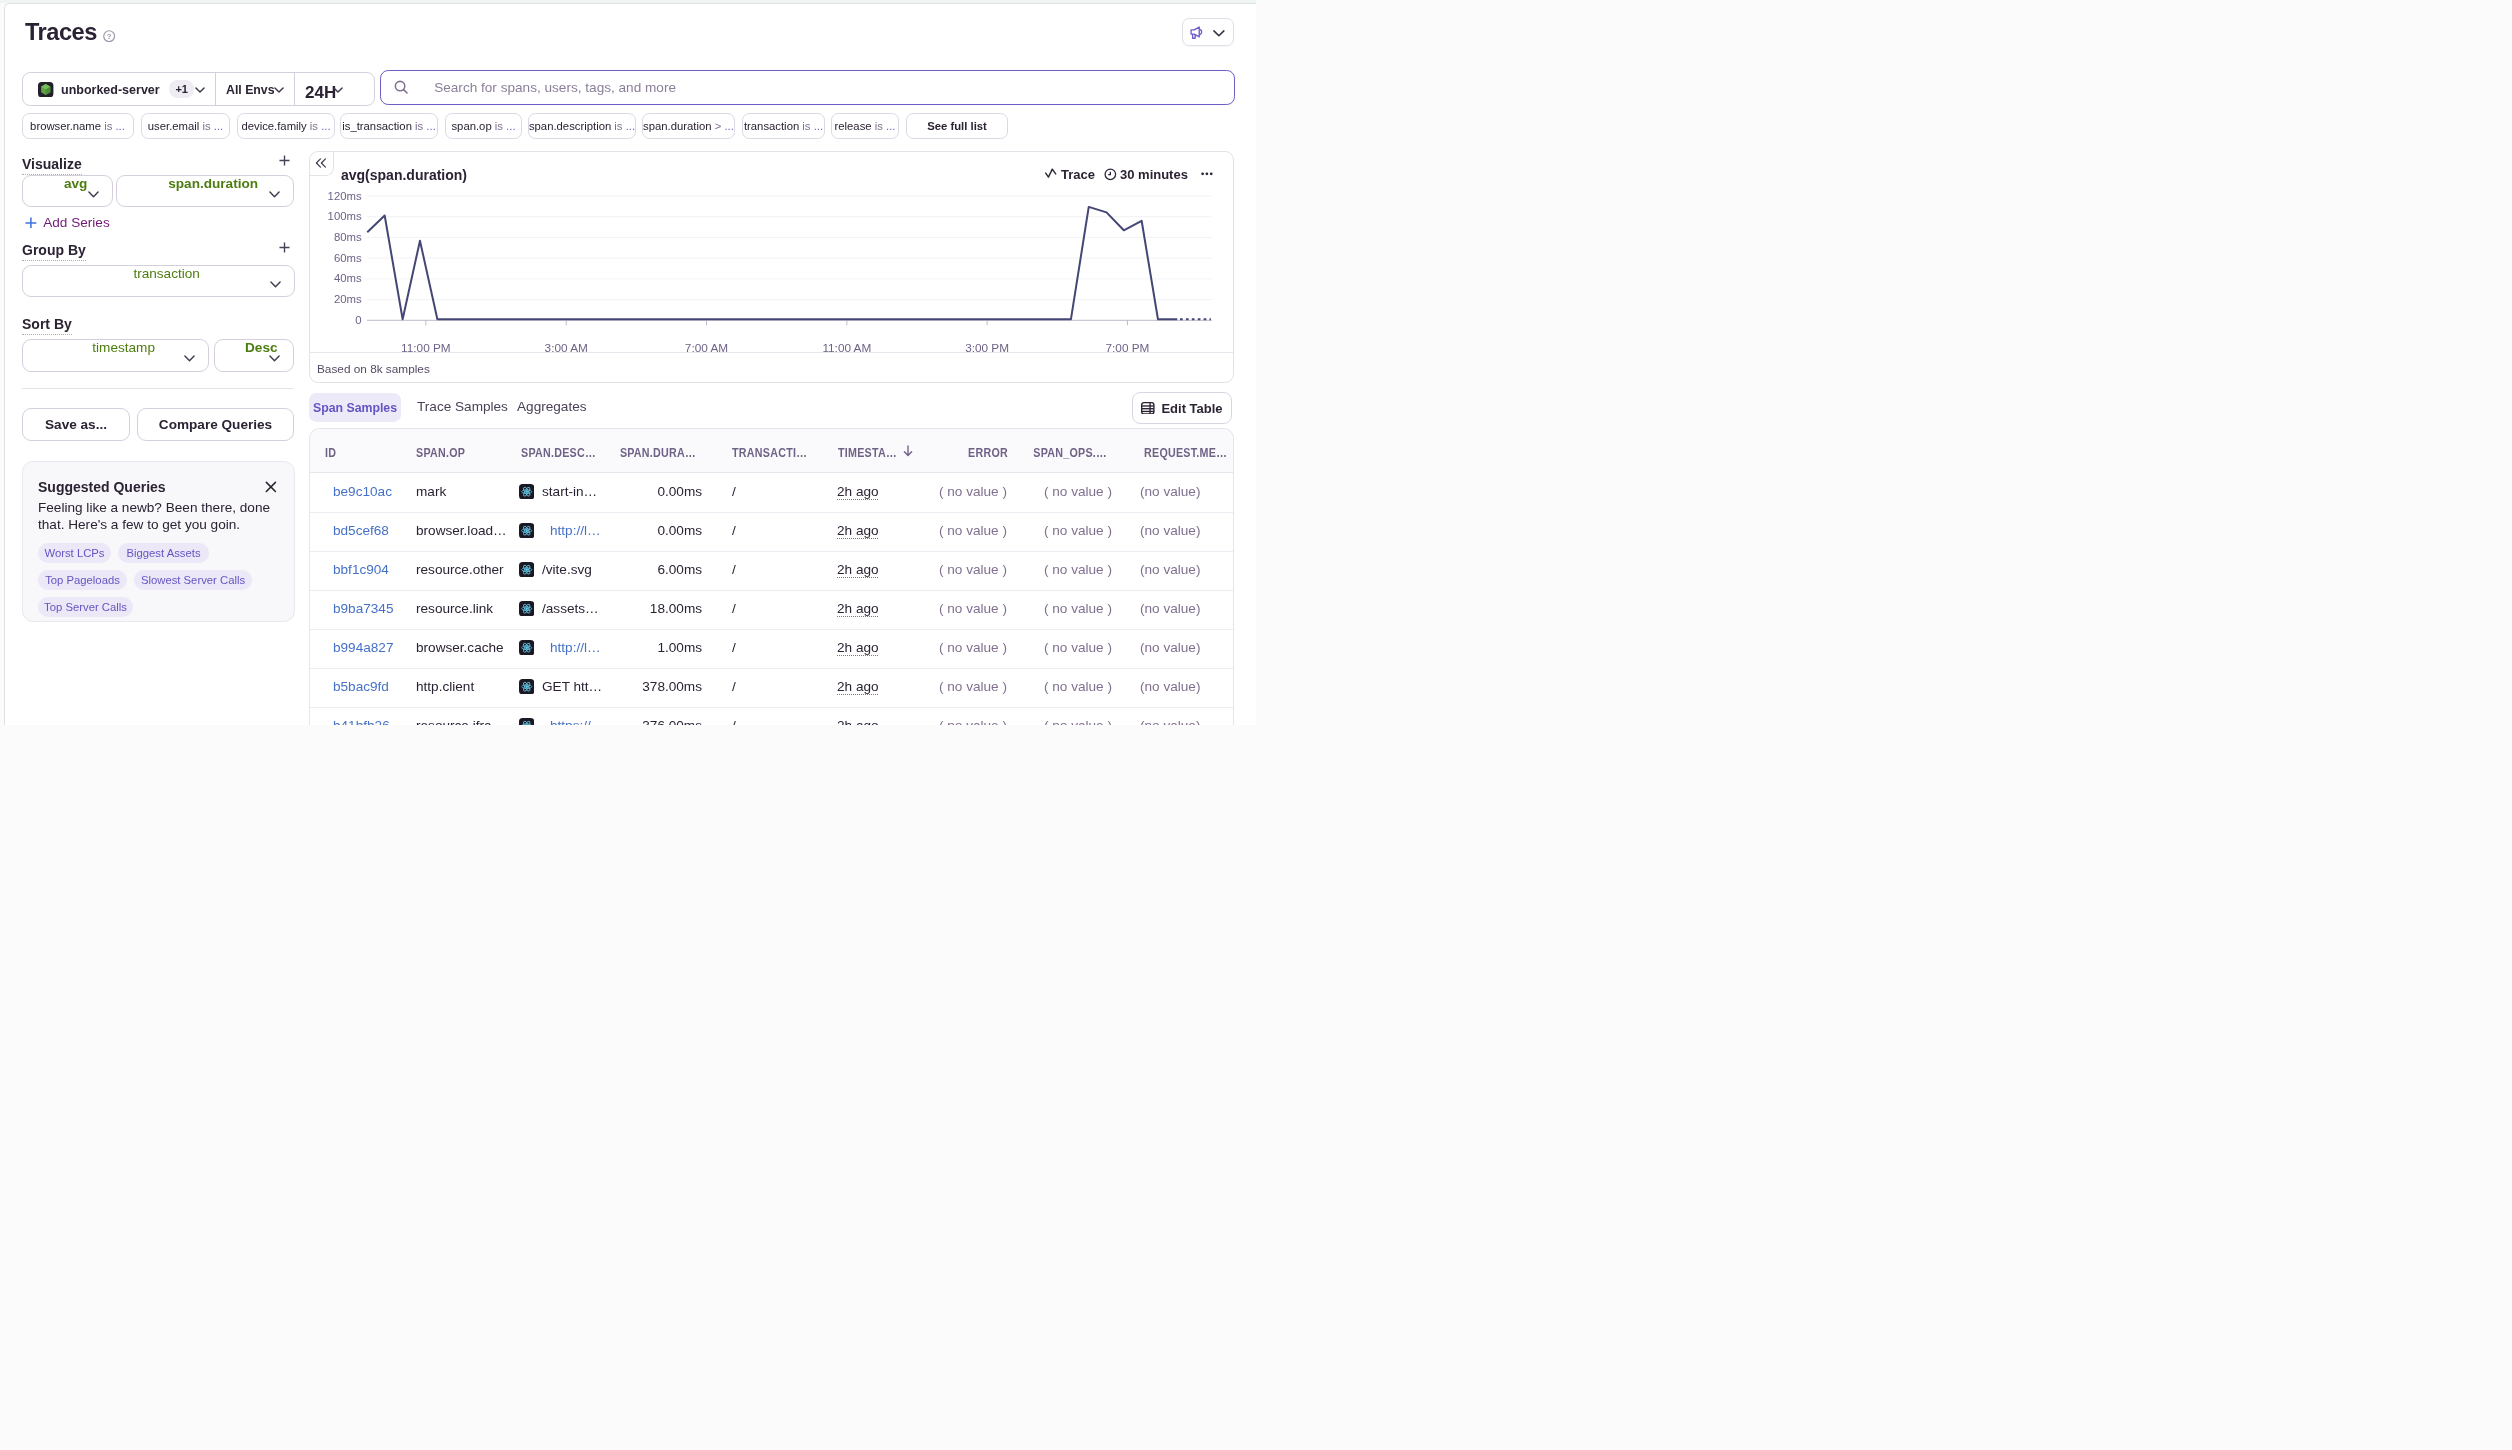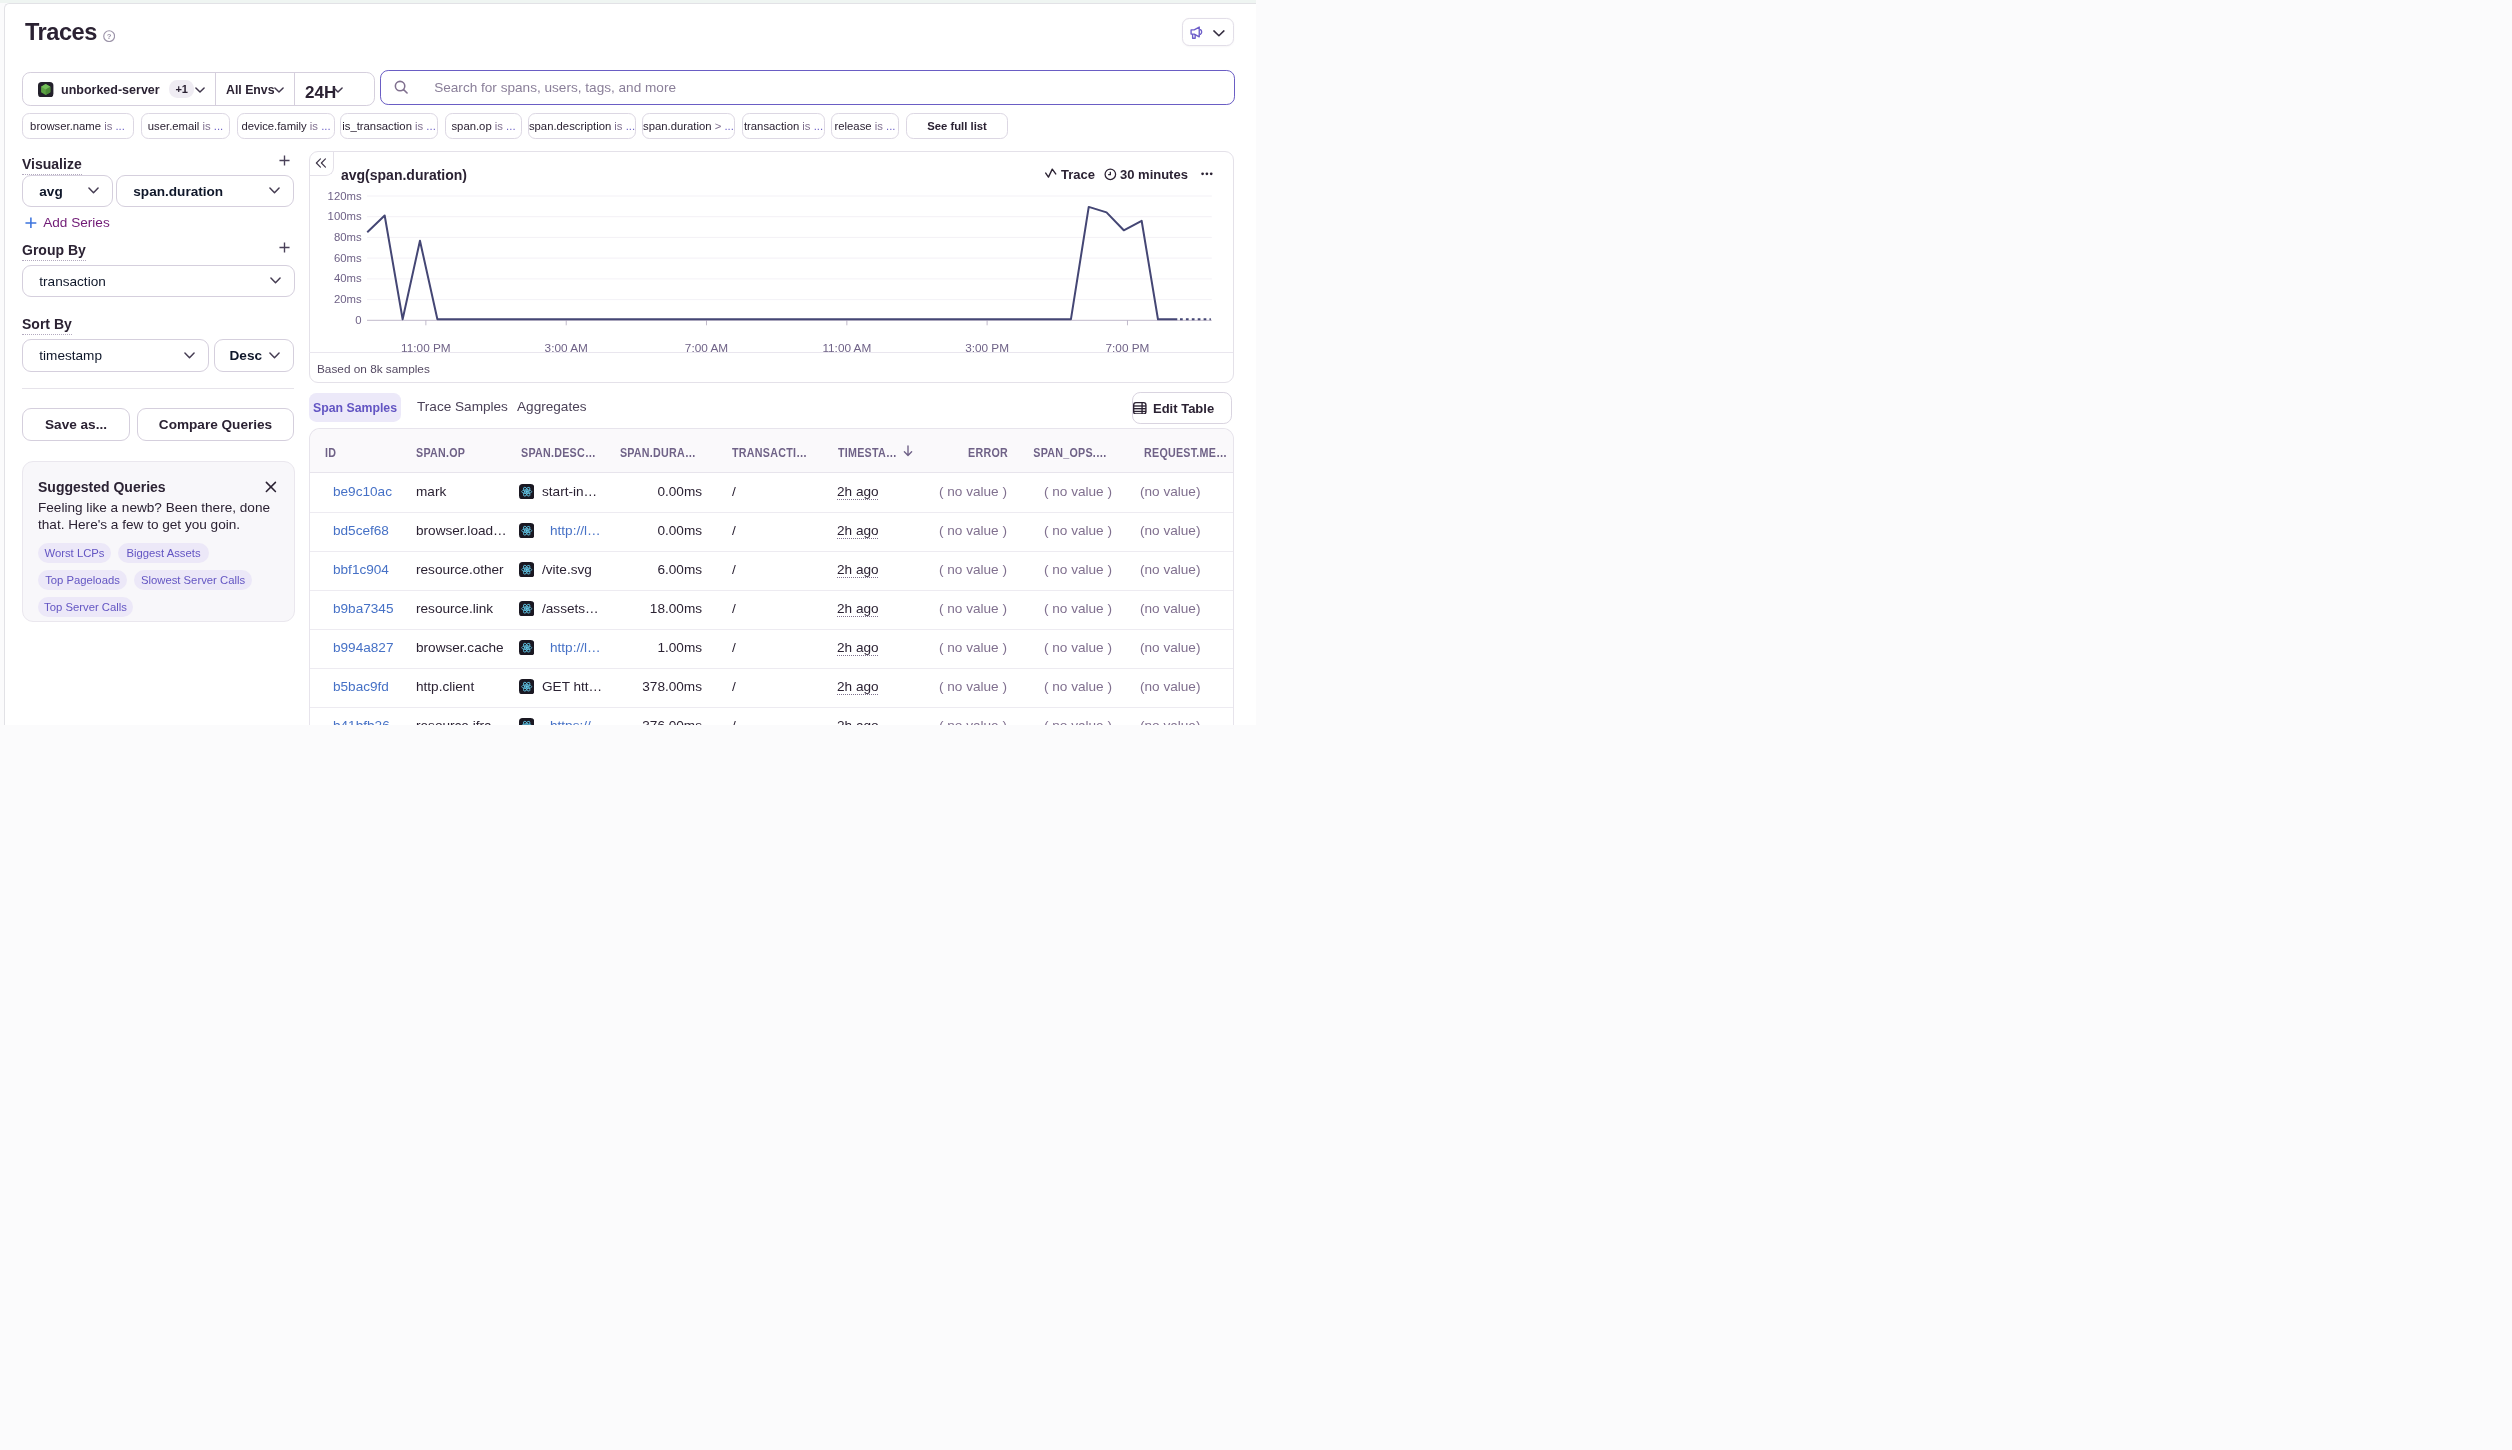--- a/index.html
+++ b/index.html
@@ -2,21 +2,21 @@
 <html style="font-size:14.5px"><head>
 <meta charset="utf-8">
 <style>
 * { margin:0; padding:0; box-sizing:border-box; }
 html,body { width:1256px; height:725px; overflow:hidden; }
 body { font-family:"Liberation Sans", sans-serif; background:#fbfbfc; position:relative; color:#2b2233; }
 .topstrip { position:absolute; left:0; top:0; right:0; height:2.7px; background:#eff5f2; }
 .page { position:absolute; left:4.1px; top:2.7px; right:0; bottom:0; background:#fff; border:0.9px solid #e2e2e6; border-right:none; border-bottom:none; border-top-left-radius:5.4px; }
 .abs { position:absolute; }
 .h1 { left:25px; top:19px; font-size:23.6px; font-weight:bold; color:#2b2233; letter-spacing:-0.5px; }
-.selectbox { border:0.9px solid #d5cfdd; border-radius:9px; background:#fff; display:flex; align-items:center; font-size:13.6px; color:#0f172a; }
+.selectbox { border:0.9px solid #d5cfdd; border-radius:9px; background:#fff; display:flex; align-items:center; font-size:13.6px; color:#4d7c0f;flex-direction:column; }
 .selectbox .lbl { padding-left:16.3px; }
 .selectbox .chev { margin-left:auto; margin-right:12.7px; }
 .sec { font-size:14px; font-weight:bold; color:#2b2233; border-bottom:0.9px dotted #b3aabf; padding-bottom:1.8px; }
 .btn { border:0.9px solid #d5cfdd; border-radius:9px; background:#fff; display:flex; align-items:center; justify-content:center; font-size:13.6px; font-weight:bold; color:#2b2233; }
 .chip { border:0.9px solid #dcd7e3; border-radius:7.3px; background:#fff; display:flex; align-items:center; justify-content:center; font-size:11.3px; height:26px; white-space:nowrap; color:#2b2233; }
 .chip .is { color:#80708f; }
 .chip .dots { color:#6c5fc7; }
 .lav { background:#ece8f8; color:#6355c3; border-radius:10px; display:flex; align-items:center; justify-content:center; font-size:11.3px; height:20px; white-space:nowrap; }
 .cell { position:absolute; font-size:13.6px; white-space:nowrap; }
 .gray { color:#80708f; }
@@ -209,21 +209,21 @@
   </g>
   <polyline points="64.2,89.5 83.4,71 103.2,185.3 122.3,98.8 141.5,185.3 839.8,185.3 859.4,61.5 879,67.5 898,87.3 917.7,76.8 935.7,185.3 957,185.3" fill="none" stroke="#444674" stroke-width="2.2" stroke-linejoin="round"></polyline>
   <line x1="960" y1="185.3" x2="994" y2="185.3" stroke="#444674" stroke-width="2.2" stroke-dasharray="3 3.5"></line>
 </svg>
 <div class="abs" style="left:309px; top:352px; width:924px; height:0.9px; background:#e9e6ee;"></div>
 <div class="abs" style="left:317px; top:362px; font-size:11.8px; color:#554a63;">Based on 8k samples</div>
 
 <div class="abs" style="left:309px; top:393px; width:92px; height:29px; background:#ece9f9; border-radius:7.3px; display:flex; align-items:center; justify-content:center; font-size:12.3px; font-weight:bold; color:#6355c3; white-space:nowrap;">Span Samples</div>
 <div class="abs" style="left:417px; top:399px; font-size:13.6px; color:#4a4157;">Trace Samples</div>
 <div class="abs" style="left:517px; top:399px; font-size:13.6px; color:#4a4157;">Aggregates</div>
-<div class="abs" style="left:1132px; top:392px; width:100px; height:32px; border:0.9px solid #d9d4e0; border-radius:8.2px; background:#fff; display:flex; align-items:center; gap:6.4px;">
+<div class="abs" style="left:1132px; top:392px; width:100px; height:32px; border:0.9px solid #d9d4e0; border-radius:8.2px; background:#fff; display:flex; align-items:center; justify-content:center; gap:6.4px;">
   <svg width="13.6" height="12.7" viewBox="0 0 15 14">
     <rect x="0.75" y="0.75" width="13.5" height="12.5" rx="2.5" fill="none" stroke="#2b2233" stroke-width="1.5"></rect>
     <line x1="0.75" y1="4.4" x2="14.25" y2="4.4" stroke="#2b2233" stroke-width="1.5"></line>
     <line x1="0.75" y1="7.4" x2="14.25" y2="7.4" stroke="#2b2233" stroke-width="1.5"></line>
     <line x1="0.75" y1="10.4" x2="14.25" y2="10.4" stroke="#2b2233" stroke-width="1.5"></line>
     <line x1="10" y1="0.75" x2="10" y2="13.25" stroke="#2b2233" stroke-width="1.5"></line>
   </svg>
   <span style="font-size:13px; font-weight:bold;">Edit Table</span>
 </div>
 

